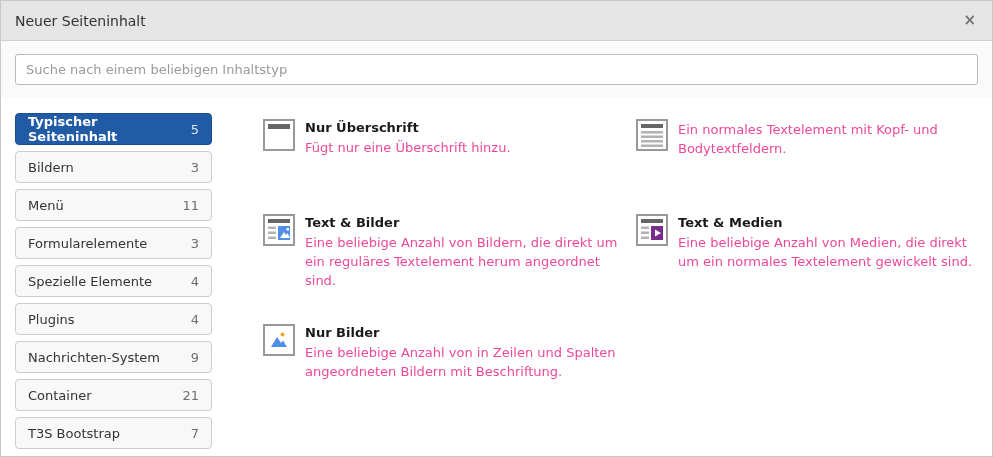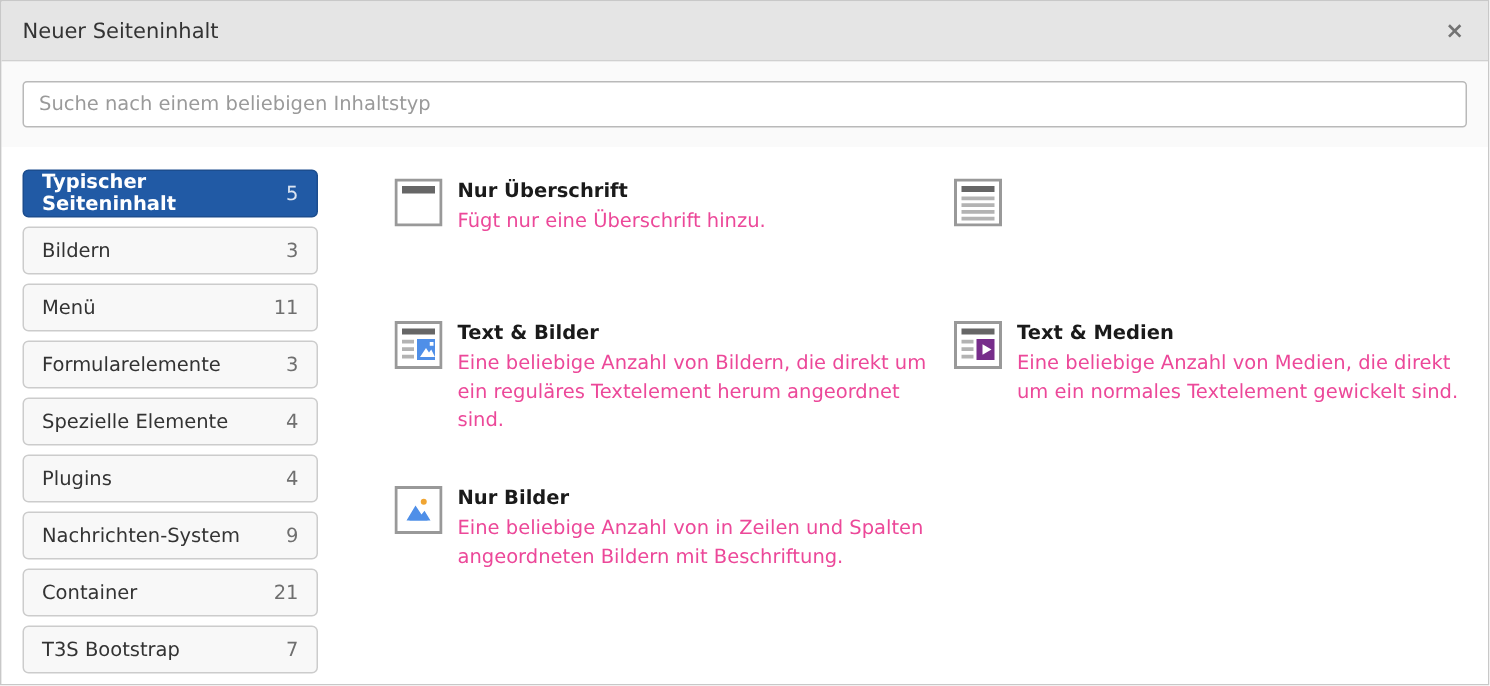--- a/index.html
+++ b/index.html
@@ -204,20 +204,21 @@
           <svg width="32" height="32" viewBox="0 0 32 32">
             <rect x="1" y="1" width="30" height="30" fill="#ffffff" stroke="#999999" stroke-width="2"></rect>
             <rect x="5" y="5" width="22" height="4" fill="#666666"></rect>
             <rect x="5" y="12" width="22" height="2.5" fill="#b3b3b3"></rect>
             <rect x="5" y="16.5" width="22" height="2.5" fill="#b3b3b3"></rect>
             <rect x="5" y="21" width="22" height="2.5" fill="#b3b3b3"></rect>
             <rect x="5" y="25.5" width="22" height="2.5" fill="#b3b3b3"></rect>
           </svg>
         </span>
         <span class="element-text">
+          <div class="element-desc">Ein normales Textelement mit Kopf- und Bodytextfeldern.</div>
         </span>
       </div>
 
       <div class="element-item">
         <span class="element-icon">
           <svg width="32" height="32" viewBox="0 0 32 32">
             <rect x="1" y="1" width="30" height="30" fill="#ffffff" stroke="#999999" stroke-width="2"></rect>
             <rect x="5" y="5" width="22" height="4" fill="#666666"></rect>
             <rect x="5" y="12.5" width="8" height="2.5" fill="#b3b3b3"></rect>
             <rect x="5" y="17.5" width="8" height="2.5" fill="#b3b3b3"></rect>

